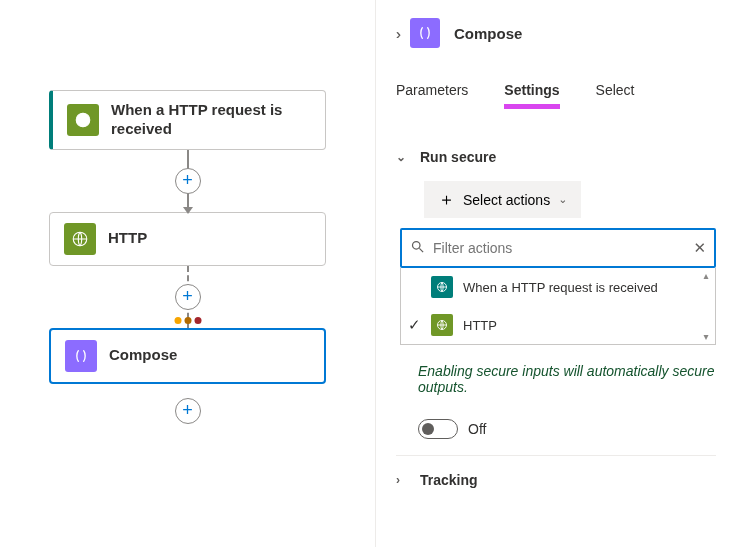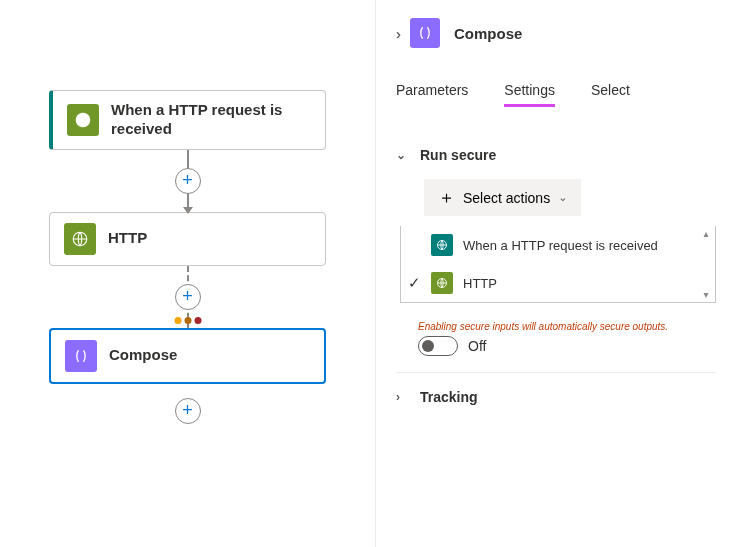--- a/index.html
+++ b/index.html
@@ -112,21 +112,21 @@
     width:30px;height:30px;border-radius:3px;background:#8c6cff;
     display:flex;align-items:center;justify-content:center;
   }
   .side-title { font-weight:600; font-size:15px; }
   .tabs {
     display:flex; gap:36px;
     border-bottom:0;
     margin-bottom:24px;
   }
   .tab { padding:6px 0; font-size:14px; cursor:pointer; color:#323130; }
-  .tab.active { font-weight:400; border-bottom:3px solid #d946ef; }
+  .tab.active { font-weight:700; border-bottom:5px solid #d946ef; }
   .section {
     padding: 10px 0 16px 0;
   }
   .section + .section { border-top:1px solid #edebe9; }
   .sec-head {
     display:flex;align-items:center;gap:10px;cursor:pointer;
     font-weight:600;font-size:14px;
     padding:6px 0;
   }
   .chev { font-size:12px; color:#605e5c; width:14px; display:inline-block; }
@@ -177,22 +177,22 @@
   }
   .subsection{
     margin:18px 0 0 22px;
   }
   .subsec-title{font-size:14px;display:flex;align-items:center;gap:8px}
   .info-circ{
     width:15px;height:15px;border:1px solid #605e5c;border-radius:50%;
     display:inline-flex;align-items:center;justify-content:center;
     font-size:10px;font-style:italic;font-family:serif;color:#605e5c;
   }
-  .sub-desc{font-size:10px;font-style:italic;color:#c2410c;margin-top:2px}
-  .toggle-row{display:flex;align-items:center;gap:10px;margin-top:4px}
+  .sub-desc{font-size:14px;font-style:italic;color:#14532d;margin-top:2px}
+  .toggle-row{display:flex;align-items:center;gap:10px;margin-top:24px}
   .toggle{
     width:40px;height:20px;border:1px solid #605e5c;border-radius:10px;
     position:relative;cursor:pointer;background:#fff;
   }
   .toggle .knob{
     width:12px;height:12px;border-radius:50%;background:#605e5c;
     position:absolute;top:3px;left:3px;
   }
   
   .svg-white{fill:#fff}
@@ -271,20 +271,30 @@
       <span class="chev">⌄</span>
       <span>Run secure</span>
     </div>
 
     <button class="select-actions-btn">
       <span class="plus">＋</span>
       <span>Select actions</span>
       <span class="dd">⌄</span>
     </button>
 
+    <div class="filter-wrap">
+      <span class="mag">
+        <svg width="15" height="15" viewBox="0 0 24 24">
+            <circle cx="10" cy="10" r="6" fill="none" stroke="#605e5c" stroke-width="2"></circle>
+            <line x1="15" y1="15" x2="21" y2="21" stroke="#605e5c" stroke-width="2"></line>
+          </svg>
+      </span>
+      <input type="text" placeholder="Filter actions" style="">
+      <span class="clr">✕</span>
+    </div>
 
     <div class="action-list">
       <div class="action-item">
         <span class="mini-icon mi-teal">
           <svg width="12" height="12" viewBox="0 0 24 24">
               <circle cx="12" cy="12" r="9" fill="none" stroke="#fff" stroke-width="1.8"></circle>
               <path d="M3 12h18M12 3c3 3 3 15 0 18M12 3c-3 3-3 15 0 18" stroke="#fff" stroke-width="1.8" fill="none"></path>
             </svg>
         </span>
         <span>When a HTTP request is received</span>

